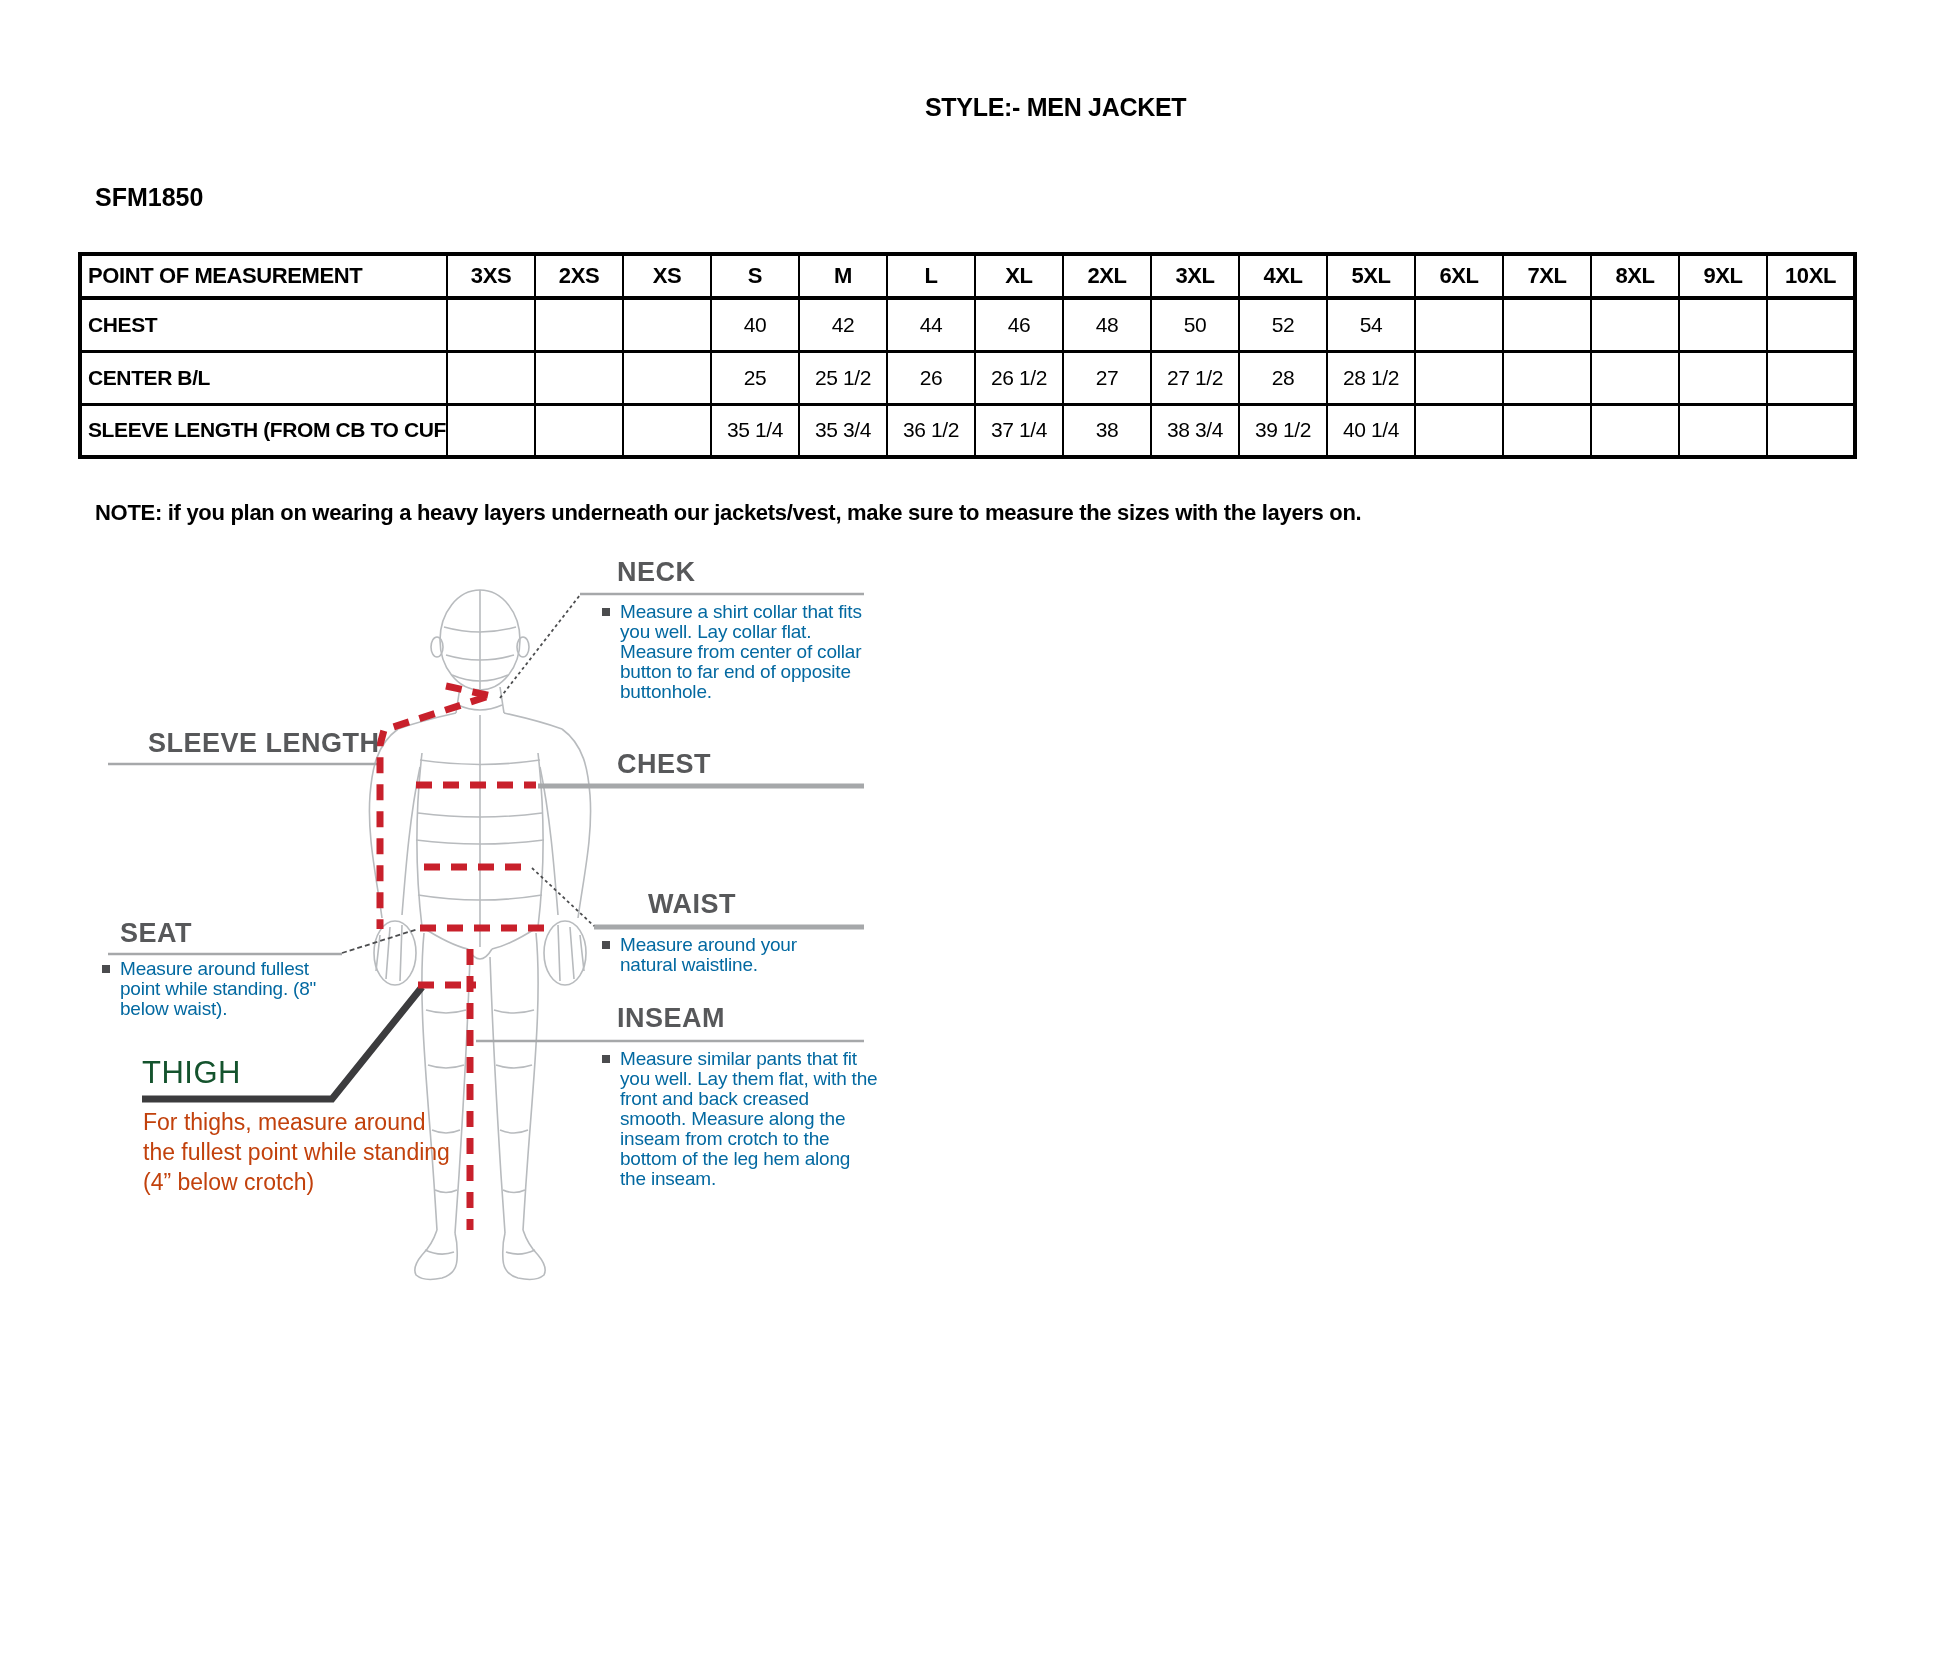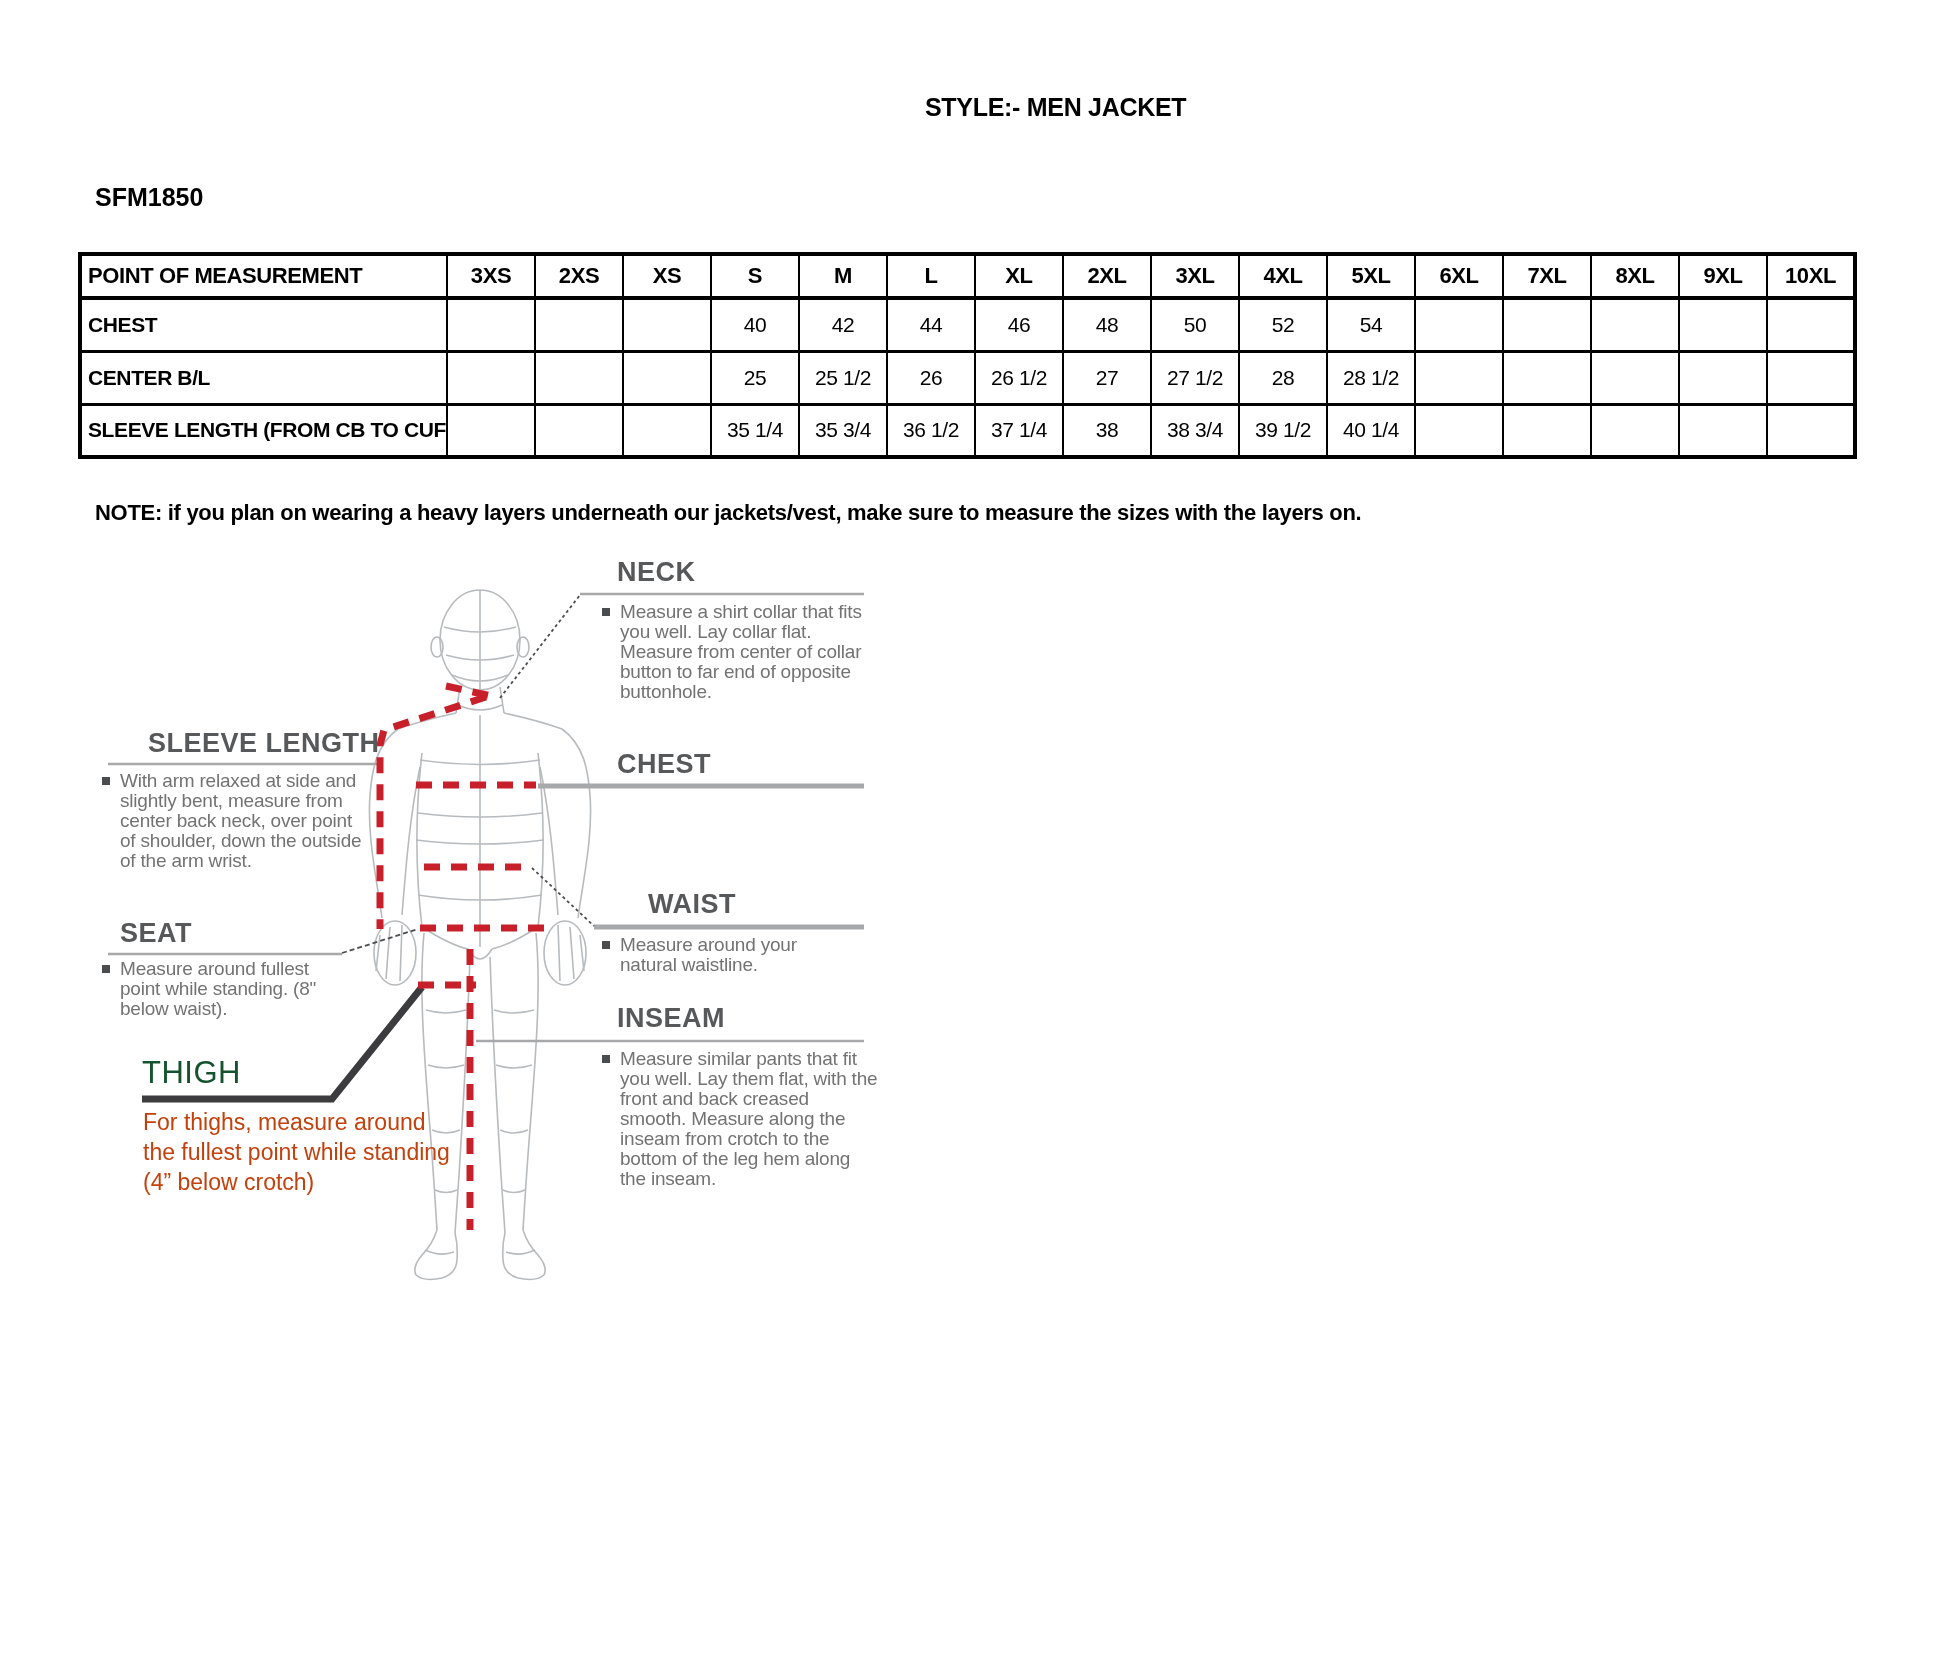--- a/index.html
+++ b/index.html
@@ -49,21 +49,21 @@
   }
   .diagram{position:absolute;left:80px;top:555px;width:900px;height:800px;}
   .diagram svg{position:absolute;left:0;top:0;}
   .ann-heading{
     position:absolute;
     font-size:27px;font-weight:600;color:#57585a;letter-spacing:0.5px;
     white-space:nowrap;
   }
   .ann-body{
     position:absolute;display:flex;align-items:flex-start;
-    font-size:19px;line-height:20px;color:#737373;font-weight:500;
+    font-size:19px;line-height:20px;color:#0369a1;font-weight:500;
     letter-spacing:-0.2px;
   }
   .bullet{
     flex:0 0 auto;width:8px;height:8px;background:#4b4c4e;
     margin:6px 10px 0 0;
   }
   .ann-heading.thigh{
     font-size:31px;font-weight:400;color:#14532d;letter-spacing:0.5px;
   }
   .ann-body.thigh{
@@ -285,24 +285,20 @@
       <span>Measure around your natural waistline.</span>
     </div>
 
     <div class="ann-heading" style="left:537px;top:448px;">INSEAM</div>
     <div class="ann-body" style="left:522px;top:494px;width:278px;">
       <span class="bullet"></span>
       <span>Measure similar pants that fit you well. Lay them flat, with the front and back creased smooth. Measure along the inseam from crotch to the bottom of the leg hem along the inseam.</span>
     </div>
 
     <div class="ann-heading" style="left:40px;top:173px;margin-left:28px;">SLEEVE LENGTH</div>
-    <div class="ann-body" style="left:22px;top:216px;width:268px;">
-      <span class="bullet"></span>
-      <span>With arm relaxed at side and slightly bent, measure from center back neck, over point of shoulder, down the outside of the arm wrist.</span>
-    </div>
 
     <div class="ann-heading" style="left:40px;top:363px;">SEAT</div>
     <div class="ann-body" style="left:22px;top:404px;width:232px;">
       <span class="bullet"></span>
       <span>Measure around fullest point while standing. (8" below waist).</span>
     </div>
 
     <div class="ann-heading thigh" style="left:62px;top:500px;">THIGH</div>
     <div class="ann-body thigh" style="left:63px;top:552px;width:320px;">
       <span>For thighs, measure around the fullest point while standing (4” below crotch)</span>

